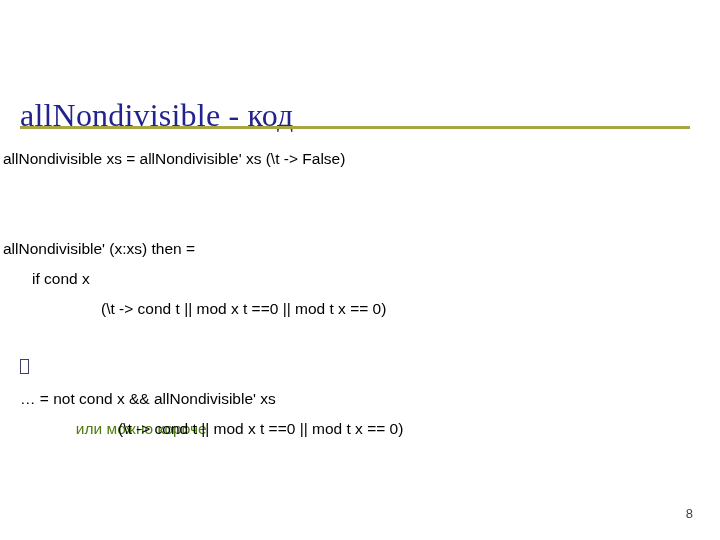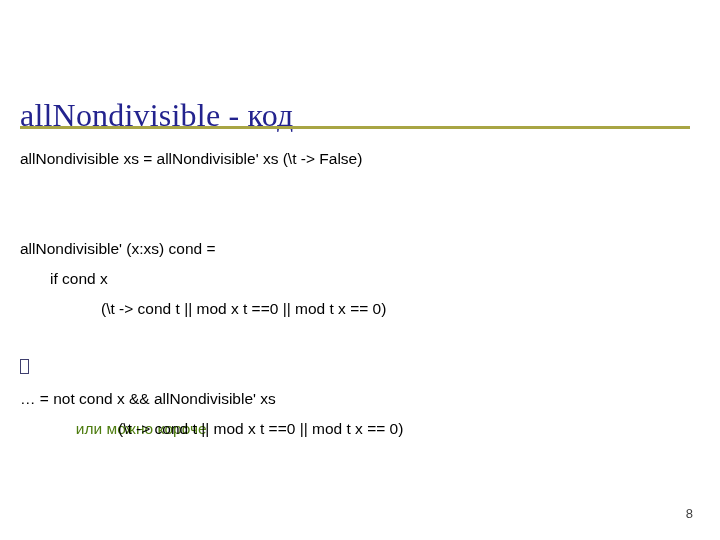--- a/index.html
+++ b/index.html
@@ -58,22 +58,22 @@
     font-size: 15.5px;
     line-height: 30px;
     color: #000000;
     white-space: pre;
     padding-left: 20px;
     height: 30px;
   }
   .code-line.blank {
     height: 30px;
   }
-  .ind-0  { padding-left: 20px; }
-  .ind-1  { padding-left: 50px; }
+  .ind-0  { padding-left: 3px; }
+  .ind-1  { padding-left: 32px; }
   .ind-2  { }
   .ind-3  { padding-left: 101px; }
   .ind-4  { padding-left: 118px; }
 
   
   .bullet-line {
     position: relative;
     height: 30px;
     line-height: 30px;
     padding-left: 50px;
@@ -111,21 +111,21 @@
 
   <h1 class="slide-title">allNondivisible - код</h1>
 
   <div class="title-rule"></div>
 
   <div class="body-block">
 
     <div class="code-line ind-0">allNondivisible xs = allNondivisible' xs (\t -&gt; False)</div>
     <div class="code-line blank"></div>
     <div class="code-line blank"></div>
-    <div class="code-line ind-0">allNondivisible' (x:xs) cond =</div>
+    <div class="code-line ind-0">allNondivisible' (x:xs) then =</div>
     <div class="code-line ind-1">if cond x</div>
     <div class="code-line ind-3">(\t -&gt; cond t || mod x t ==0 || mod t x == 0)</div>
     <div class="code-line blank"></div>
 
     <div class="bullet-line">
       <span class="bullet-marker"></span>
       <span>или можно короче</span>
     </div>
 
     <div class="code-line ind-2">… = not cond x &amp;&amp; allNondivisible' xs</div>

